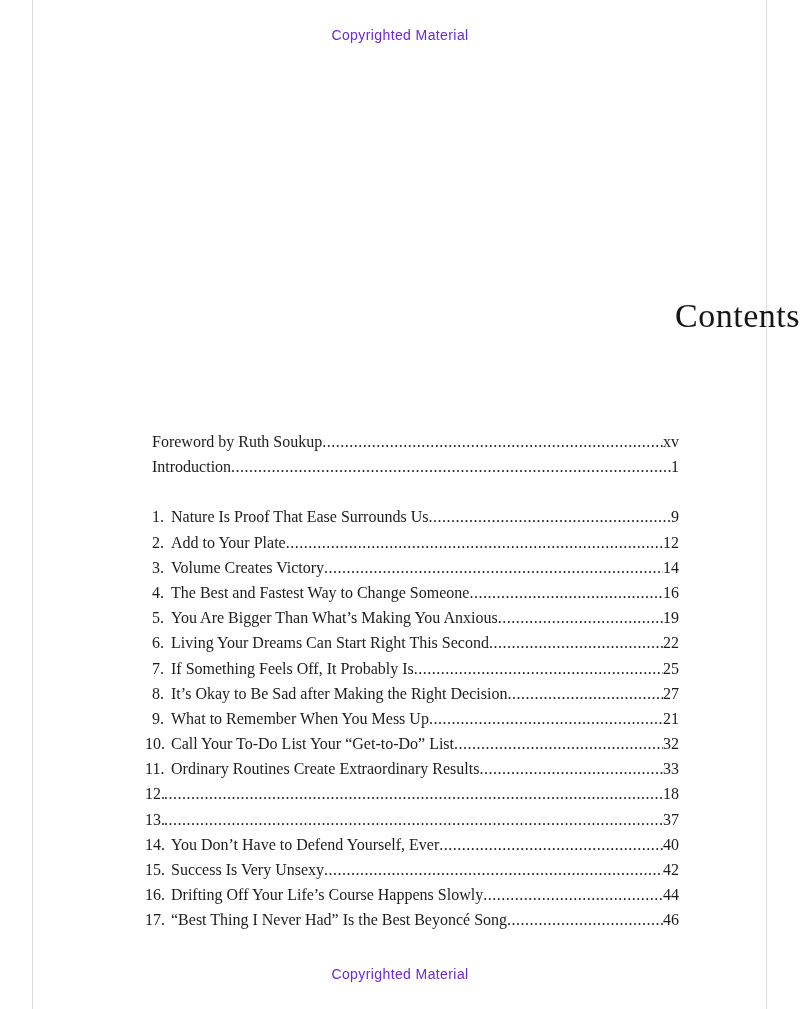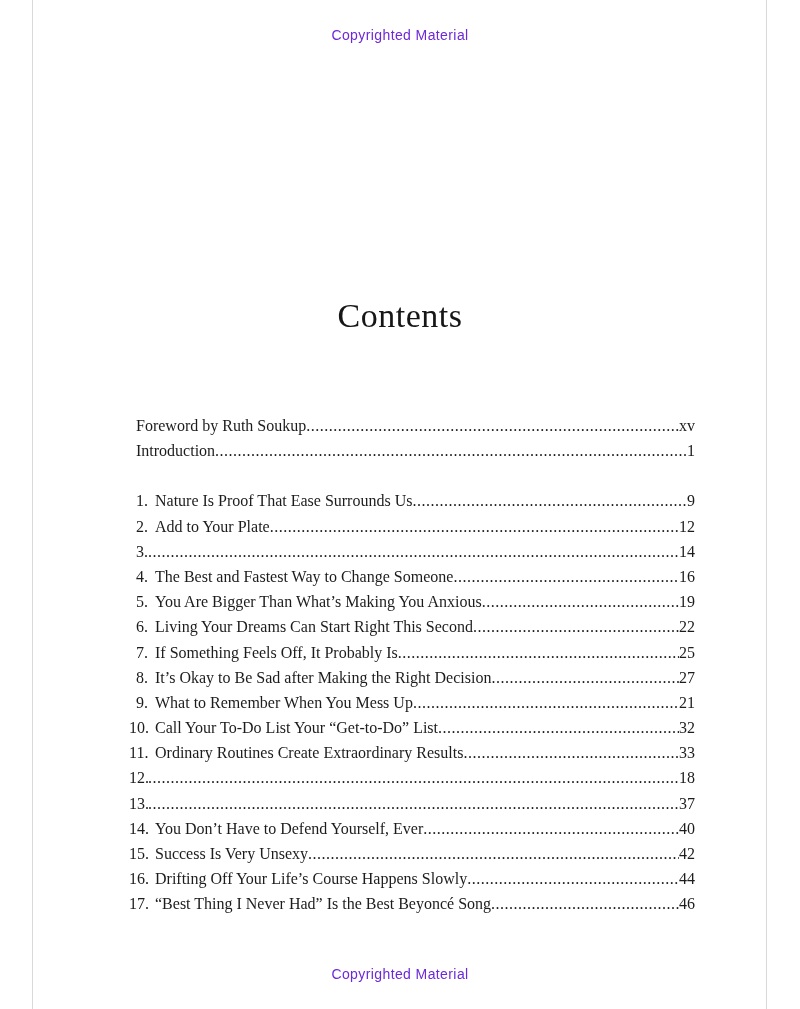--- a/index.html
+++ b/index.html
@@ -34,34 +34,34 @@
     letter-spacing: 0.4px;
     color: #6d28d9;
   }
   .copyright.top { top: 27px; }
   .copyright.bottom { top: 966px; }
   .book-title {
     position: absolute;
     top: 274px;
     left: 0;
     width: 100%;
-    text-align: center;
+    text-align: right;
     font-size: 34px;
     font-weight: 400;
     color: #161616;
     letter-spacing: 0.5px;
   }
   .toc {
     position: absolute;
     left: 129px;
     top: 413px;
     width: 566px;
     font-size: 16px;
   }
-  .toc-section { margin: 0; }
+  .toc-section { margin: 16px; }
   .toc-chapters { margin-top: 25px; }
   .toc-row {
     display: flex;
     align-items: baseline;
     height: 25.2px;
     line-height: 25.2px;
     white-space: nowrap;
   }
   .toc-num {
     flex: 0 0 19px;
@@ -118,20 +118,21 @@
     <span class="toc-page">9</span>
   </div>
       <div class="toc-row">
     <span class="toc-num">2.</span>
     <span class="toc-label">Add to Your Plate</span>
     <span class="toc-leader">................................................................................................................................................................</span>
     <span class="toc-page">12</span>
   </div>
       <div class="toc-row">
     <span class="toc-num">3.</span>
+    <span class="toc-label">Volume Creates Victory</span>
     <span class="toc-leader">................................................................................................................................................................</span>
     <span class="toc-page">14</span>
   </div>
       <div class="toc-row">
     <span class="toc-num">4.</span>
     <span class="toc-label">The Best and Fastest Way to Change Someone</span>
     <span class="toc-leader">................................................................................................................................................................</span>
     <span class="toc-page">16</span>
   </div>
       <div class="toc-row">

